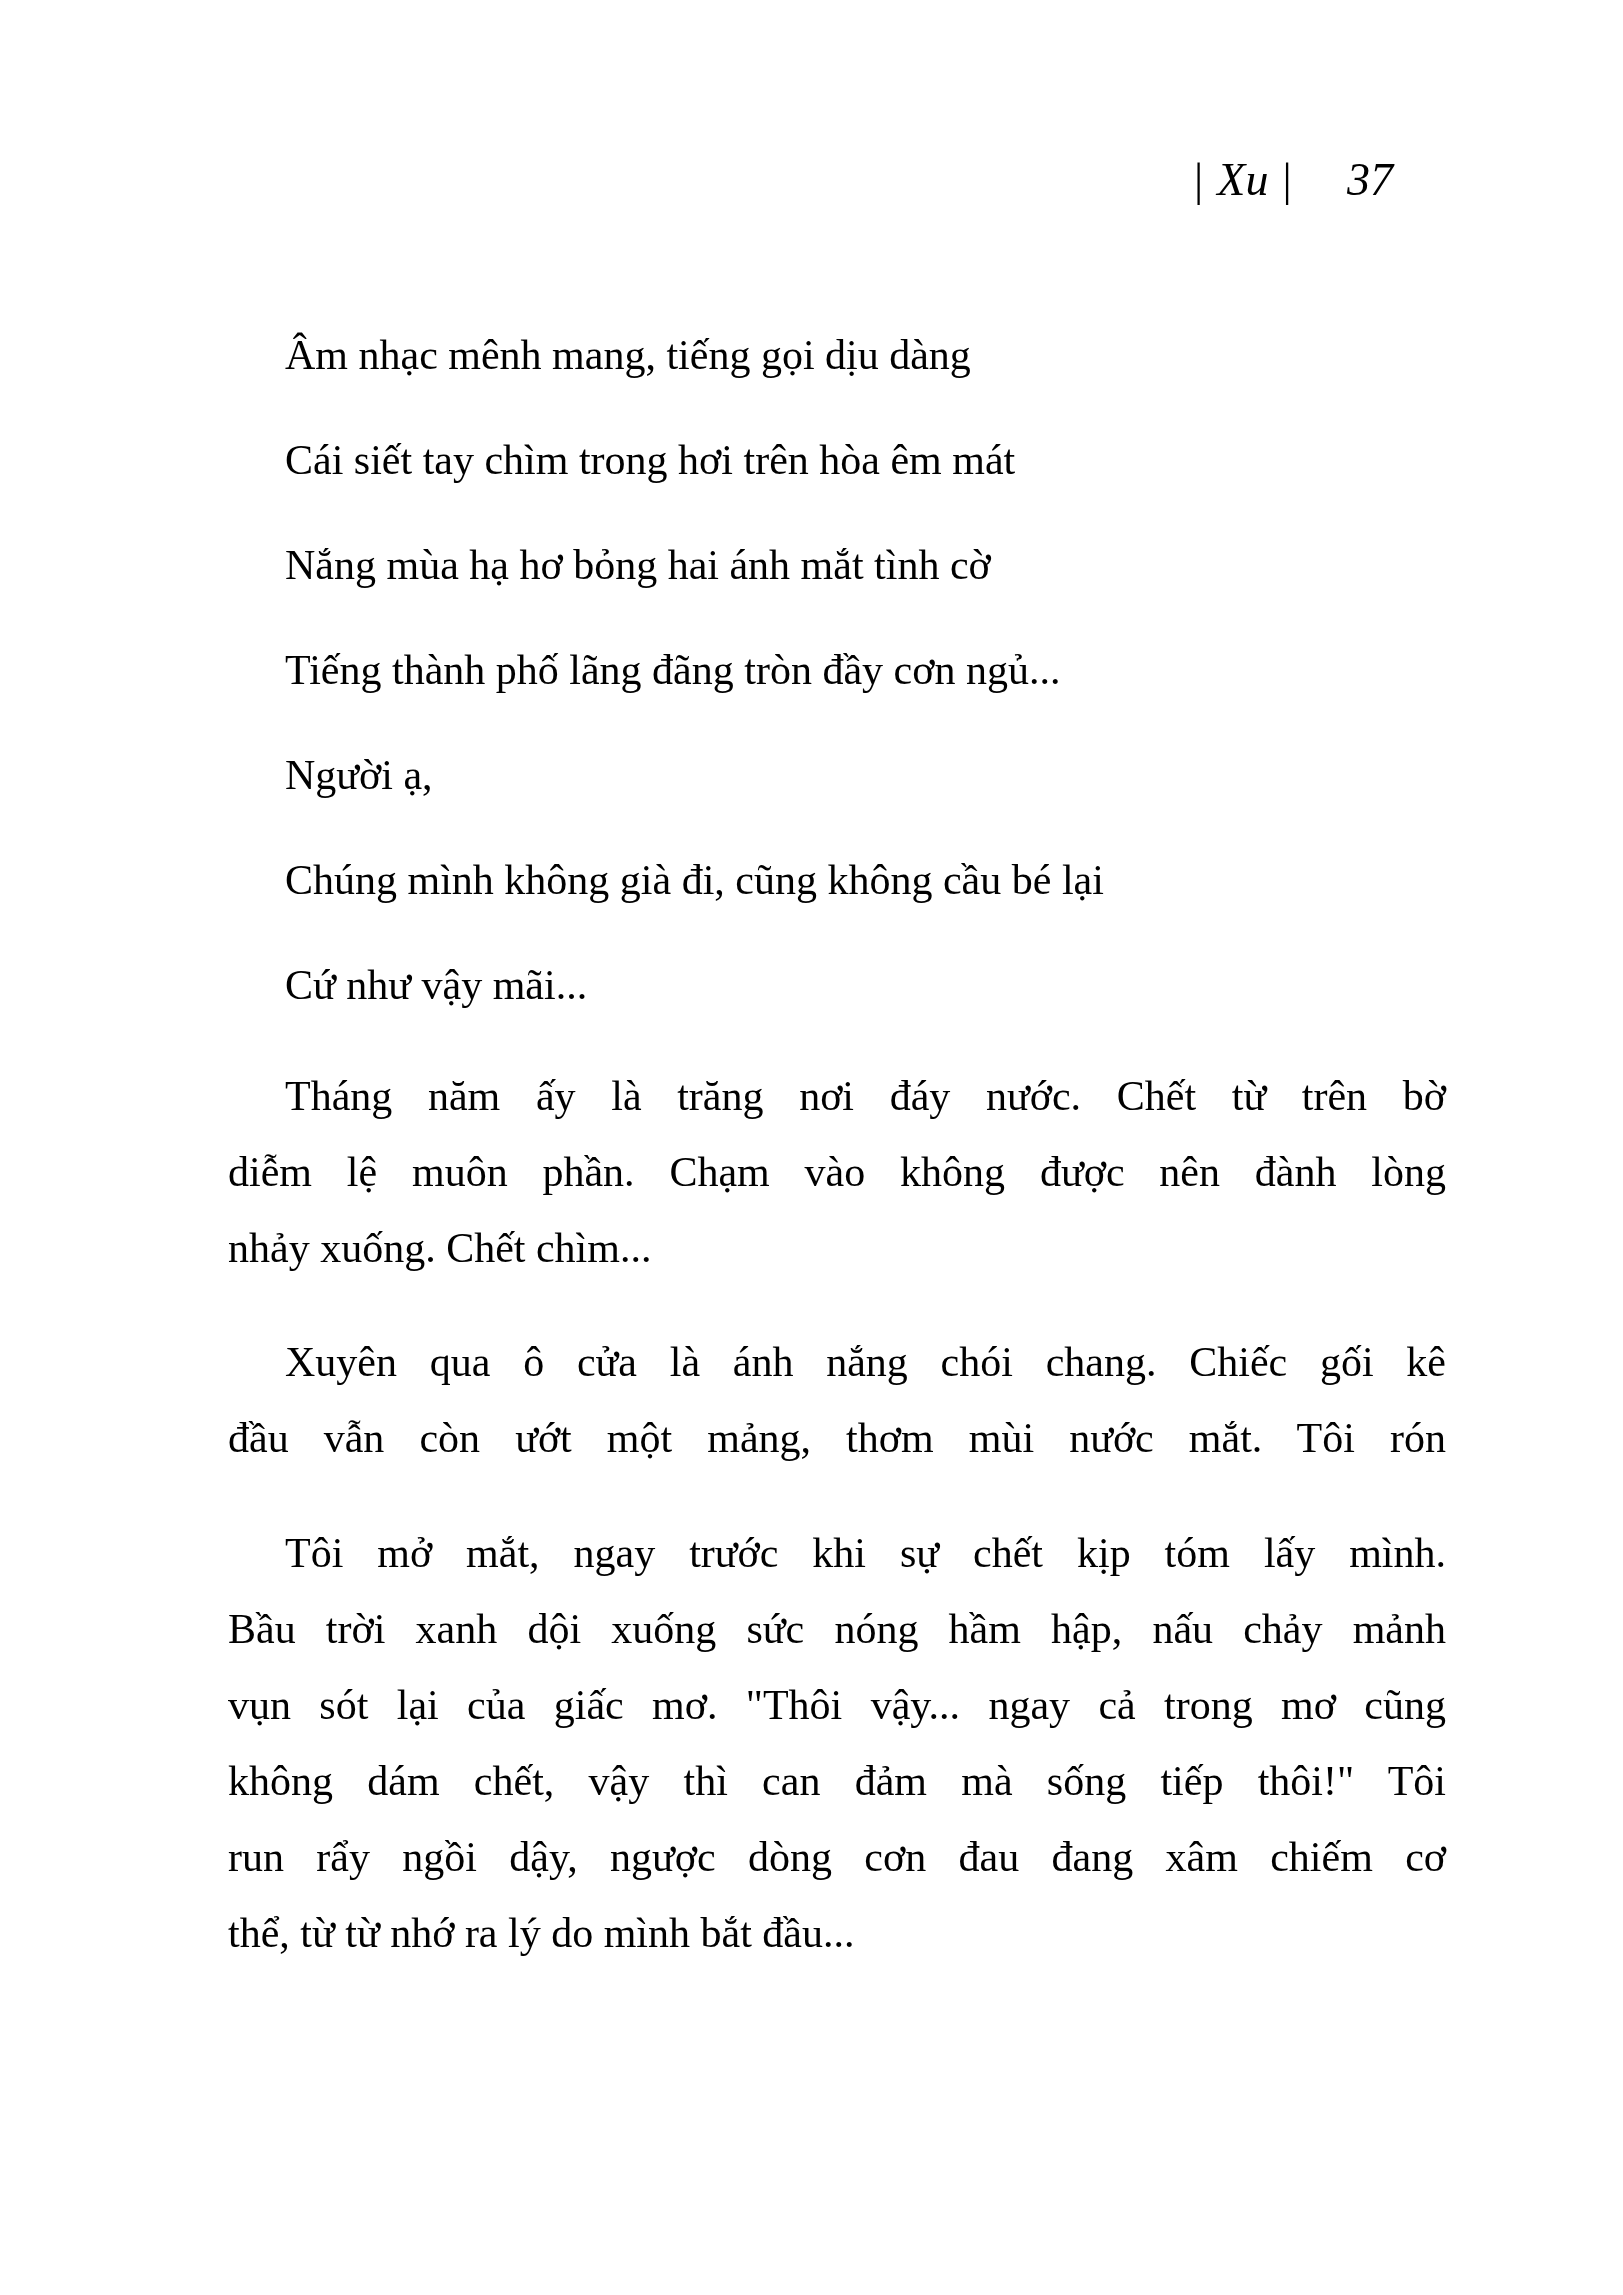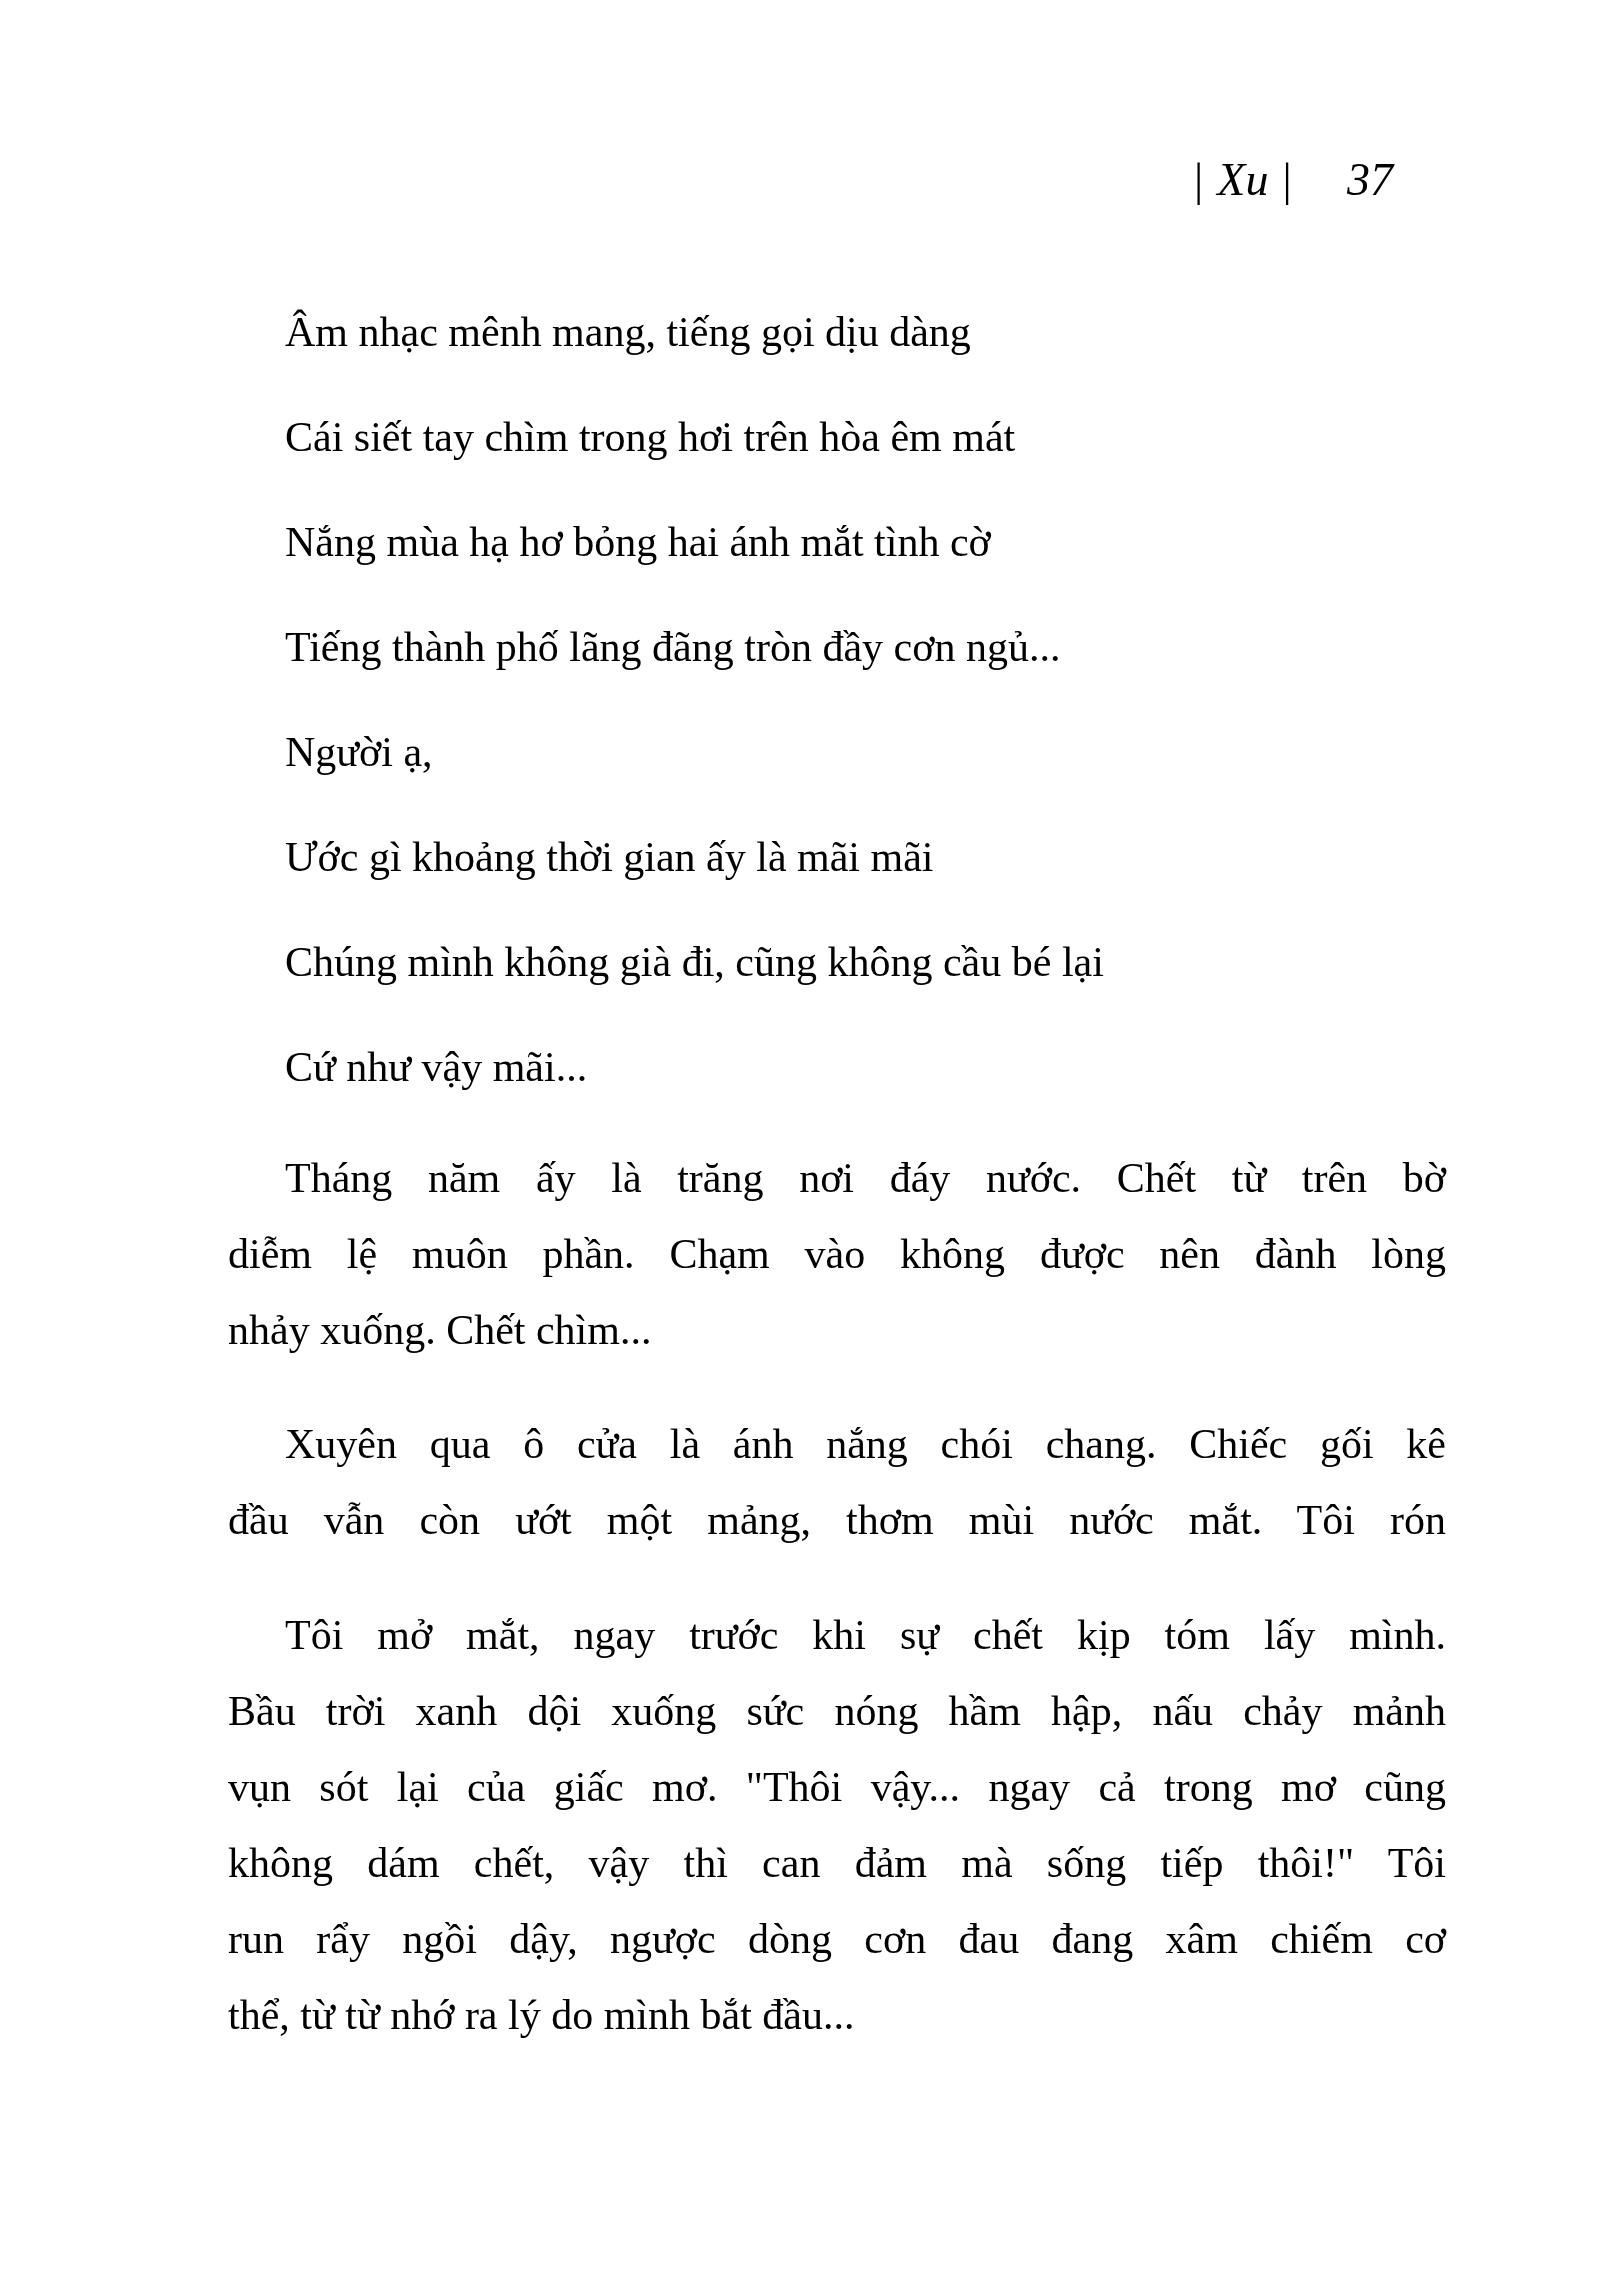--- a/index.html
+++ b/index.html
@@ -22,21 +22,21 @@
     white-space: nowrap;
   }
   .header .bar { font-style: normal; margin: 0 14.2px; }
   .header .bar.first { margin-left: 0; }
   .header .title { font-style: italic; }
   .header .pagenum { font-style: italic; margin-left: 41px; }
   
   .content {
     position: absolute;
     left: 228px;
-    top: 294px;
+    top: 317px;
     width: 1218px;
     font-size: 42px;
     line-height: 76px;
   }
   .poem { margin: 0; }
   .poem-line {
     margin: 0 0 29px 0;
     padding-left: 57px;
     white-space: nowrap;
     text-align: left;
@@ -62,21 +62,20 @@
   </div>
 
   <div class="content">
 
     <div class="poem">
       <p class="poem-line">Âm nhạc mênh mang, tiếng gọi dịu dàng</p>
       <p class="poem-line">Cái siết tay chìm trong hơi trên hòa êm mát</p>
       <p class="poem-line">Nắng mùa hạ hơ bỏng hai ánh mắt tình cờ</p>
       <p class="poem-line">Tiếng thành phố lãng đãng tròn đầy cơn ngủ...</p>
       <p class="poem-line">Người ạ,</p>
-      <p class="poem-line">Ước gì khoảng thời gian ấy là mãi mãi</p>
       <p class="poem-line">Chúng mình không già đi, cũng không cầu bé lại</p>
       <p class="poem-line">Cứ như vậy mãi...</p>
     </div>
 
     <div class="para p1">
       <div class="pline first">Tháng năm ấy là trăng nơi đáy nước. Chết từ trên bờ</div>
       <div class="pline">diễm lệ muôn phần. Chạm vào không được nên đành lòng</div>
       <div class="pline last">nhảy xuống. Chết chìm...</div>
     </div>
 

